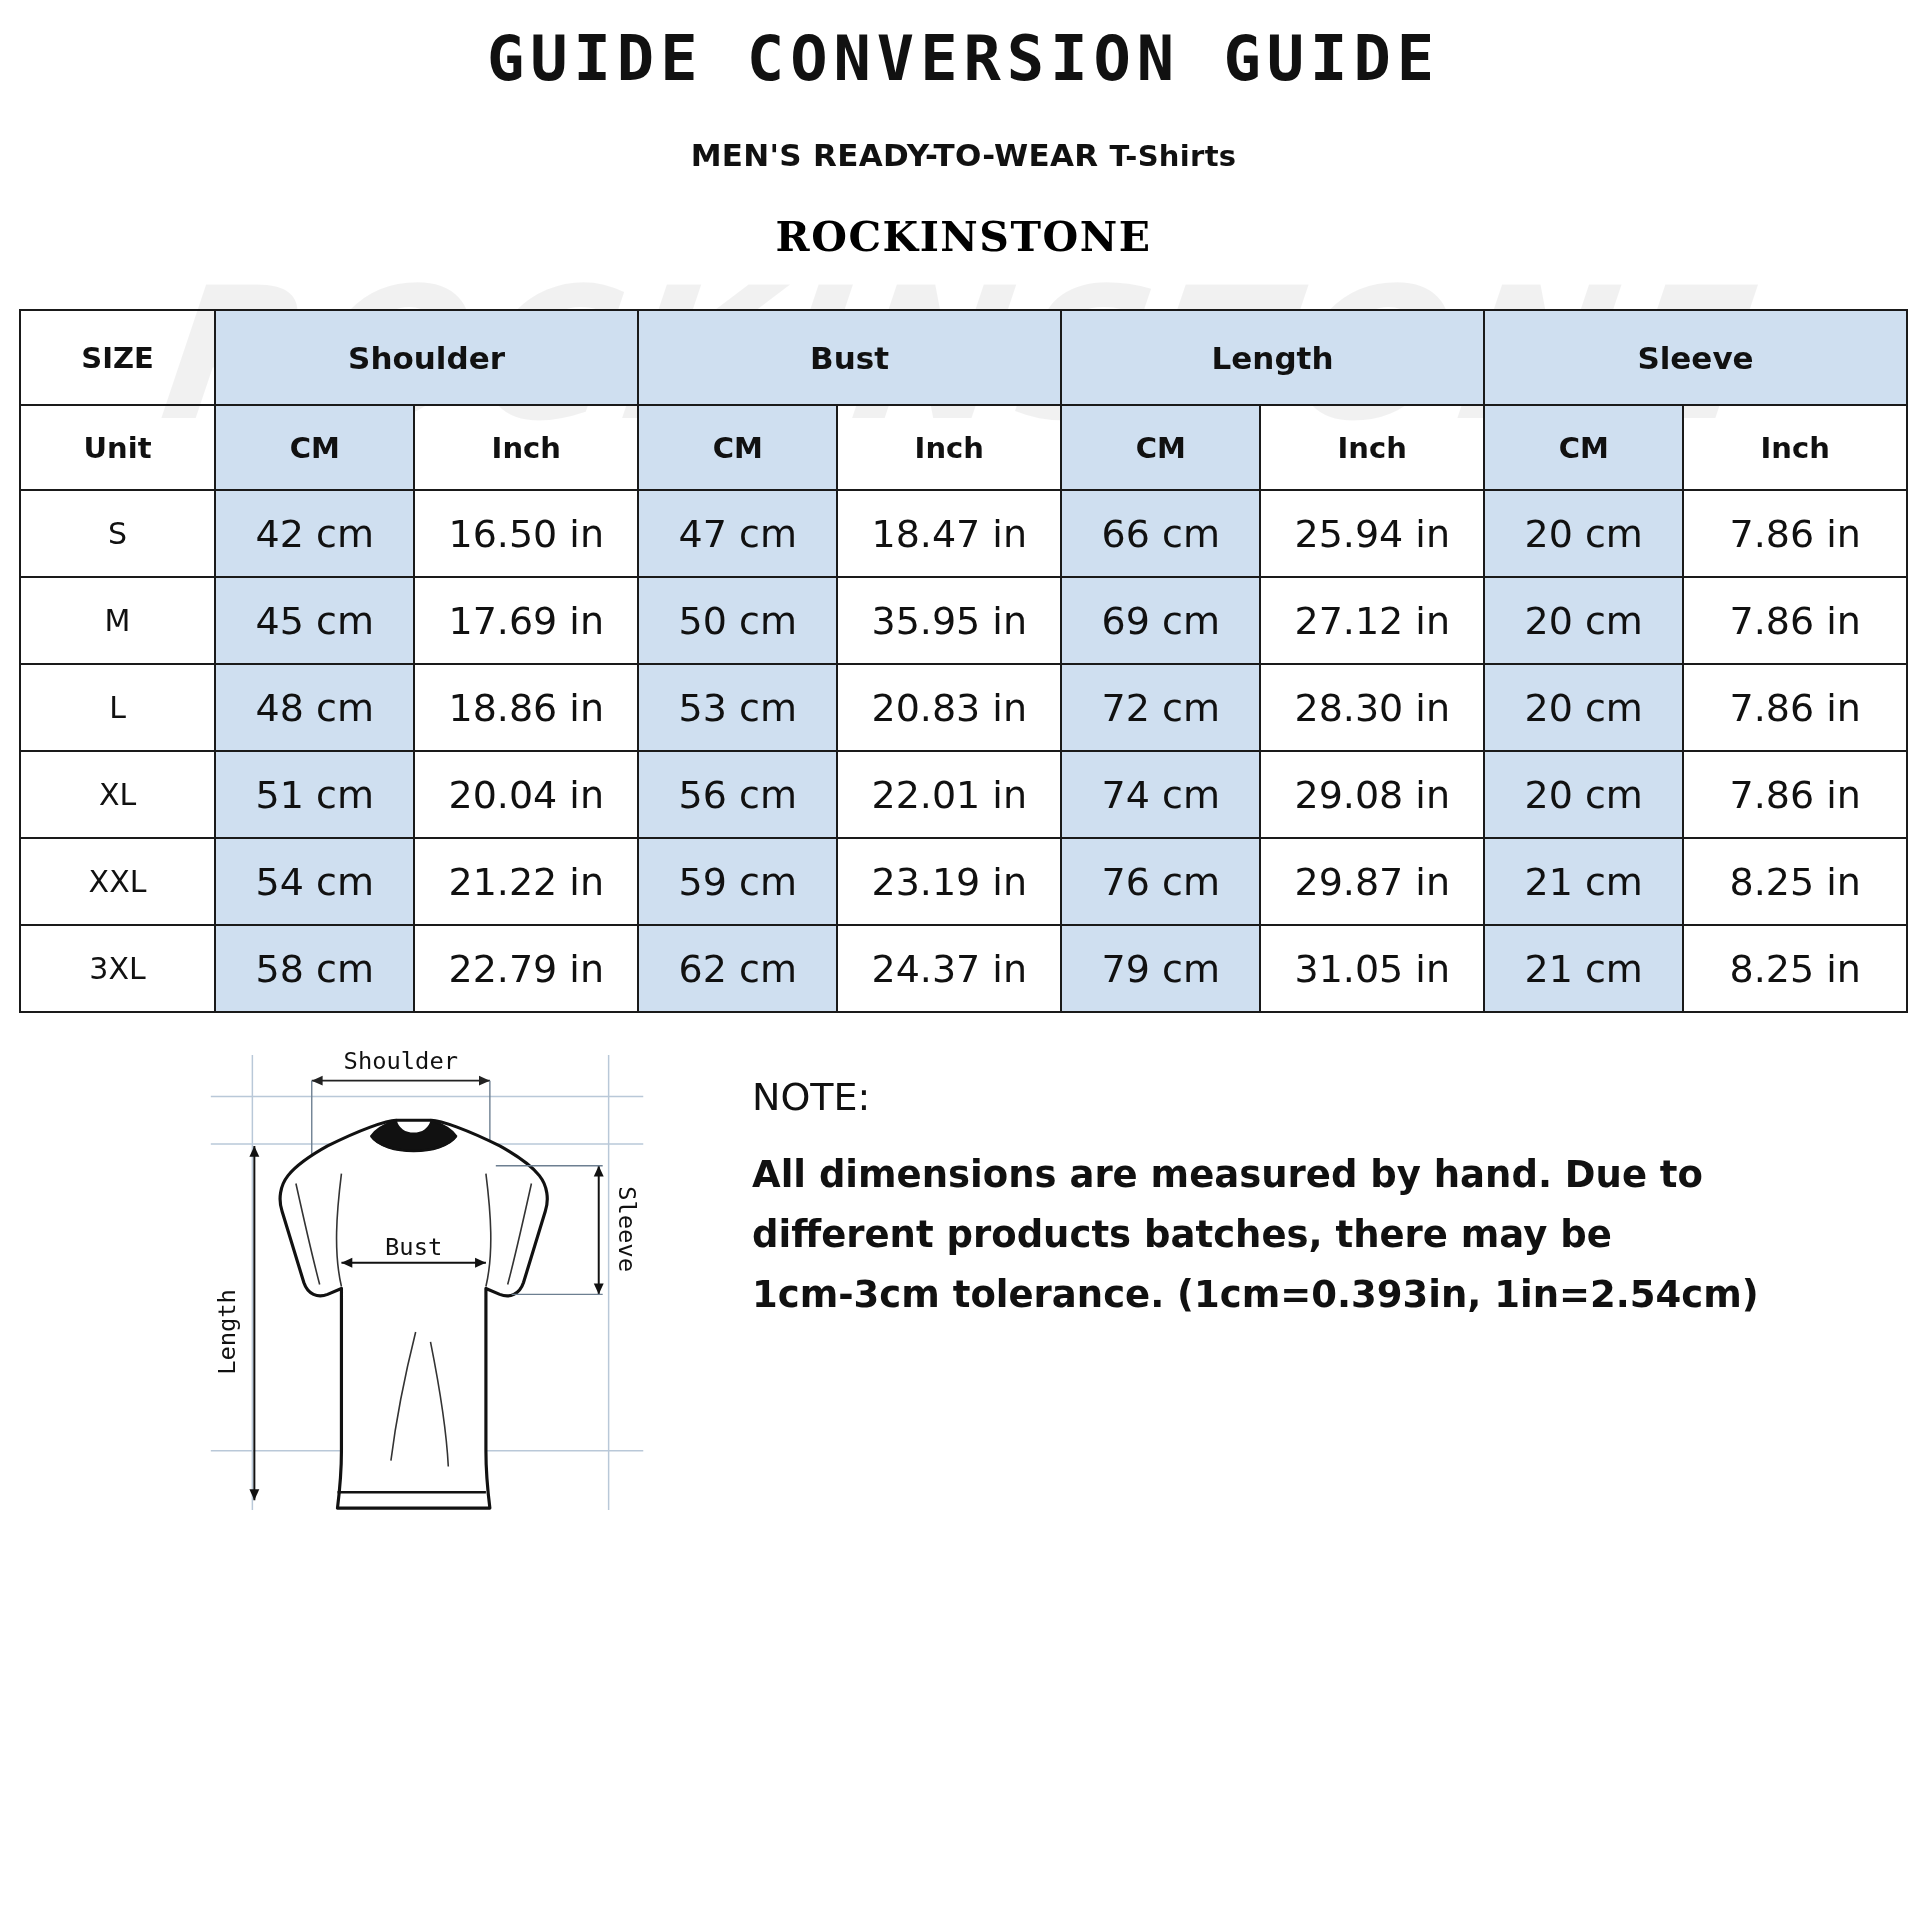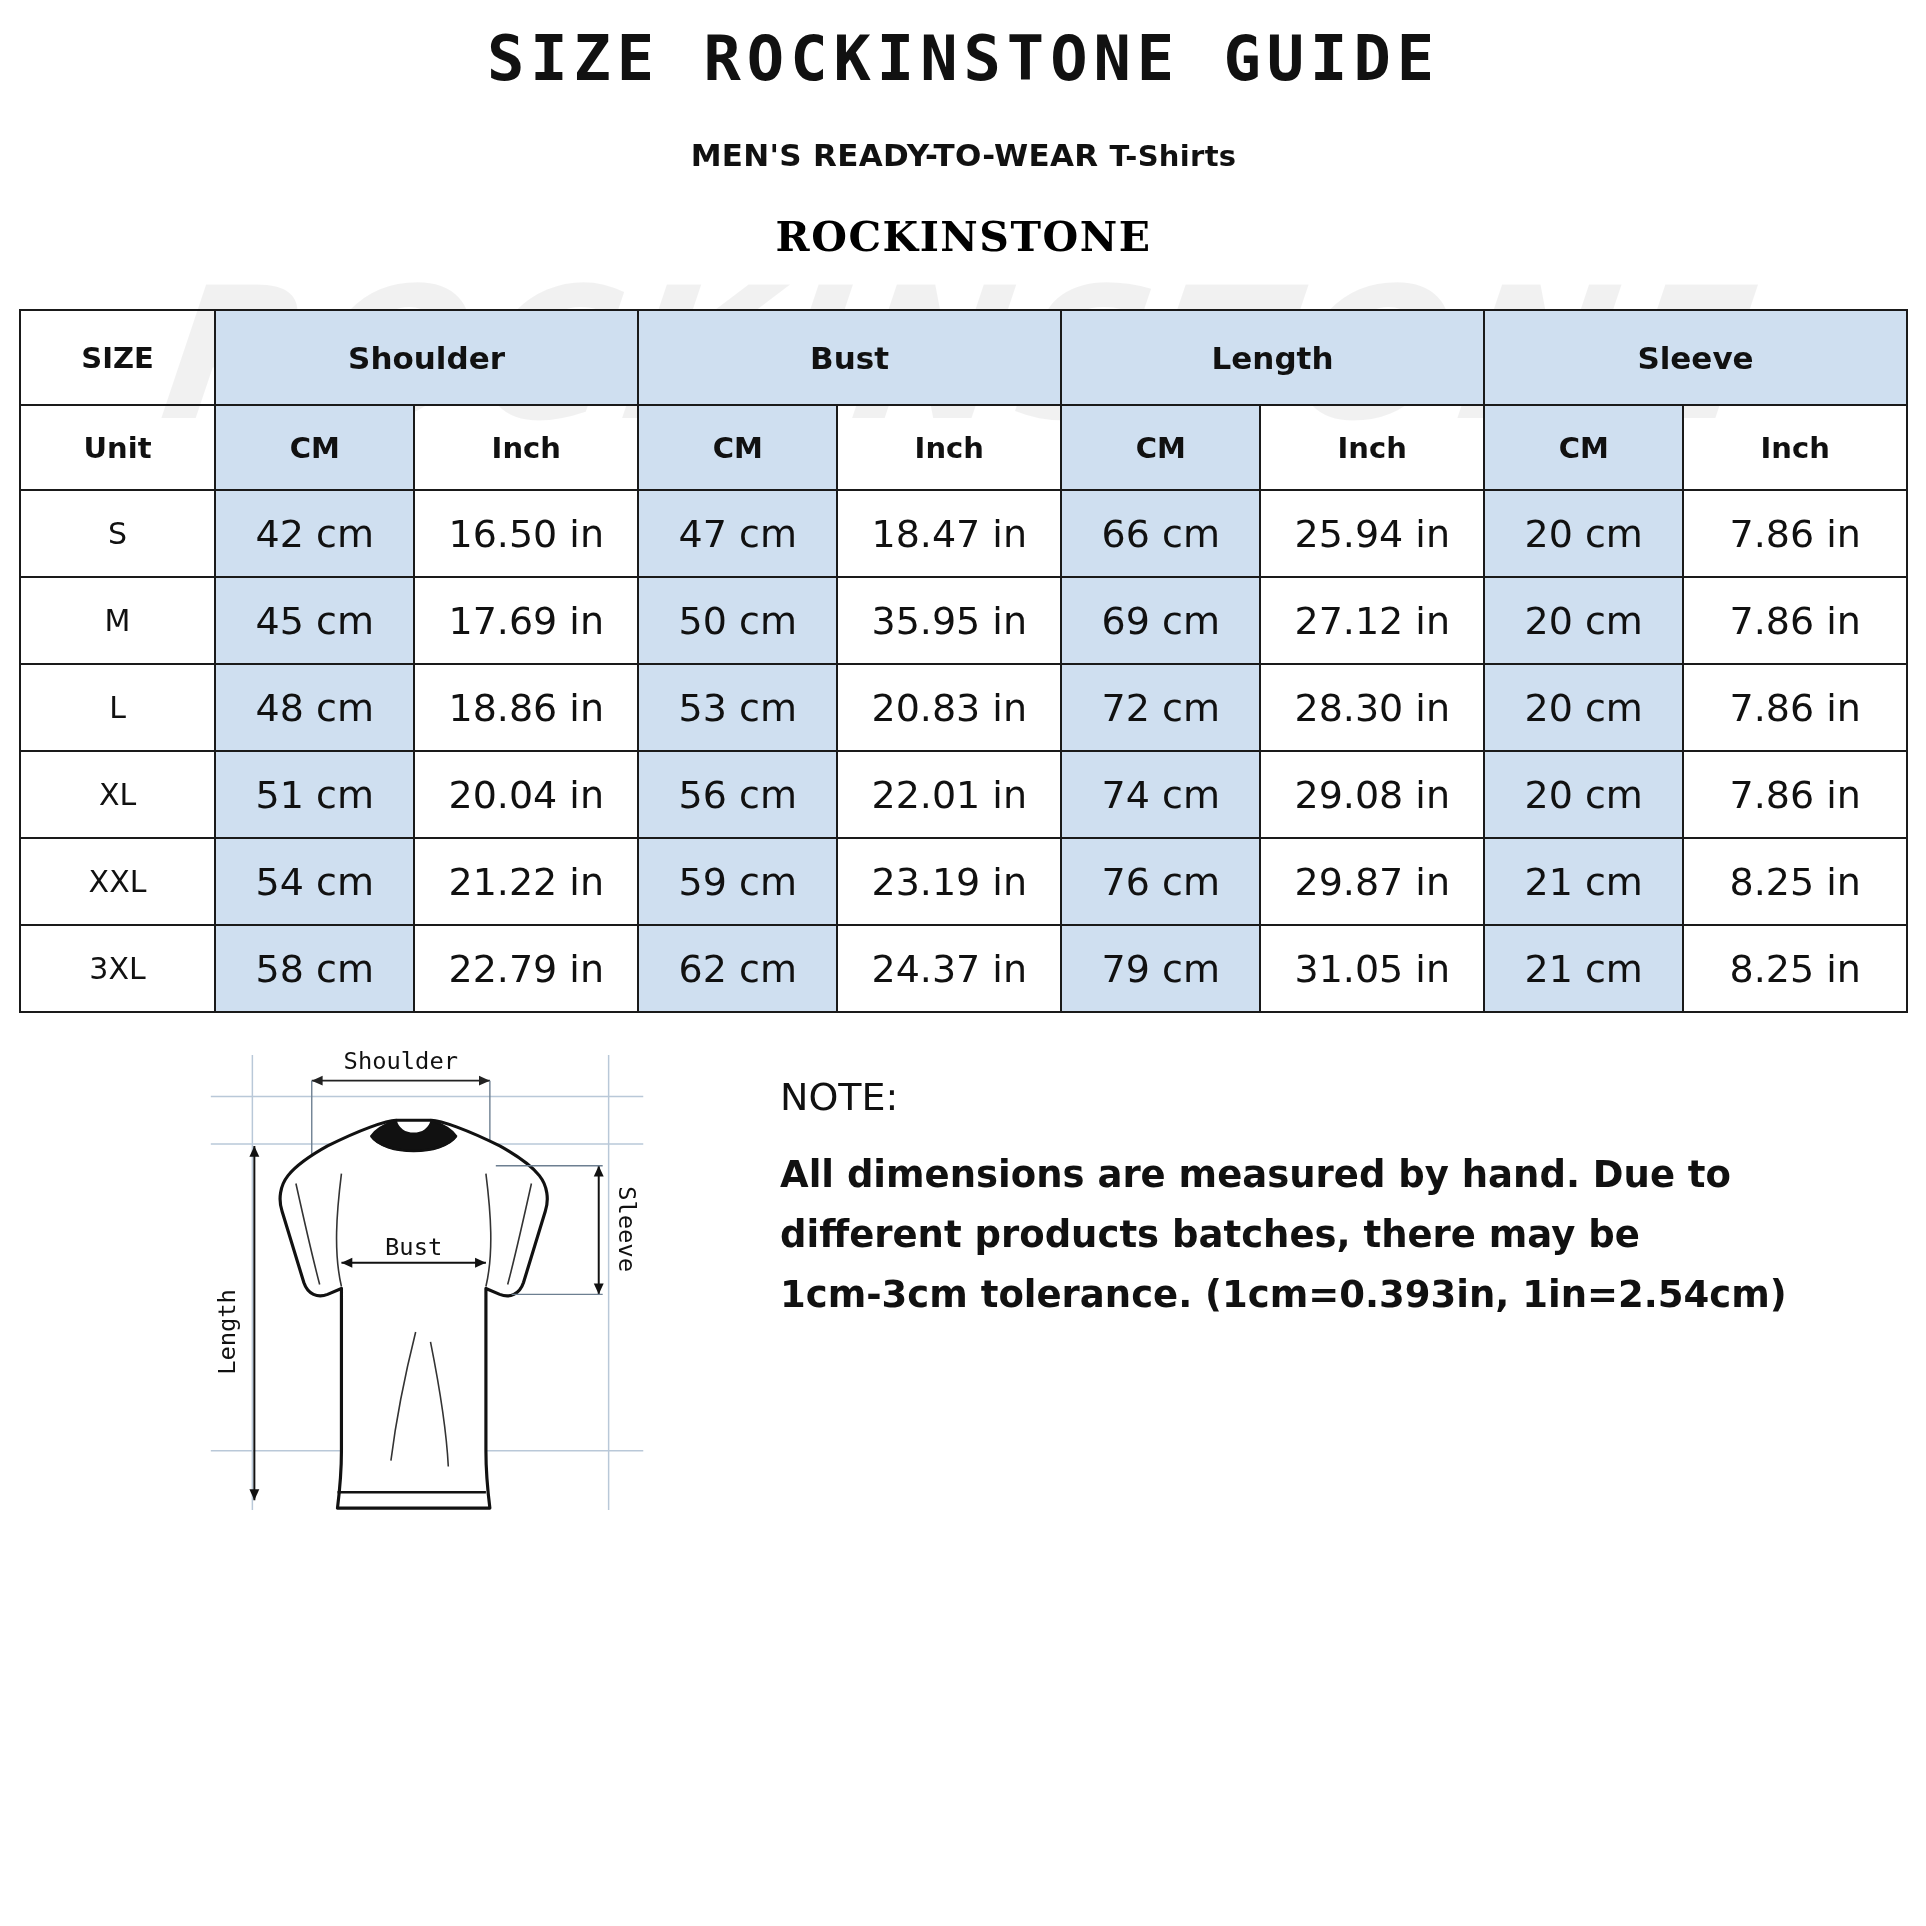--- a/index.html
+++ b/index.html
@@ -108,21 +108,21 @@
     height: 495px;
     width: 1927px;
   }
   .sketch {
     position: absolute;
     left: 193px; top: 0;
     width: 475px; height: 495px;
   }
   .note {
     position: absolute;
-    left: 780px; top: 40px;
+    left: 752px; top: 40px;
     width: 1119px;
   }
   .note-title {
     font-size: 38px;
     font-weight: 400;
     color: #111;
     margin-bottom: 26px;
   }
   .note-line {
     font-size: 37px;
@@ -134,21 +134,21 @@
 </style>
 </head>
 <body>
 
 <div class="page">
 
   <div class="watermark">ROCKINSTONE</div>
 
   <div class="content">
 
-    <div class="title">SIZE ROCKINSTONE GUIDE</div>
+    <div class="title">GUIDE CONVERSION GUIDE</div>
 
     <div class="subtitle">
       <span>MEN'S READY-TO-WEAR </span><span class="sub-b">T-Shirts</span>
     </div>
 
 
     <div class="brand">ROCKINSTONE</div>
 
     <table class="size-table">
       <colgroup>

